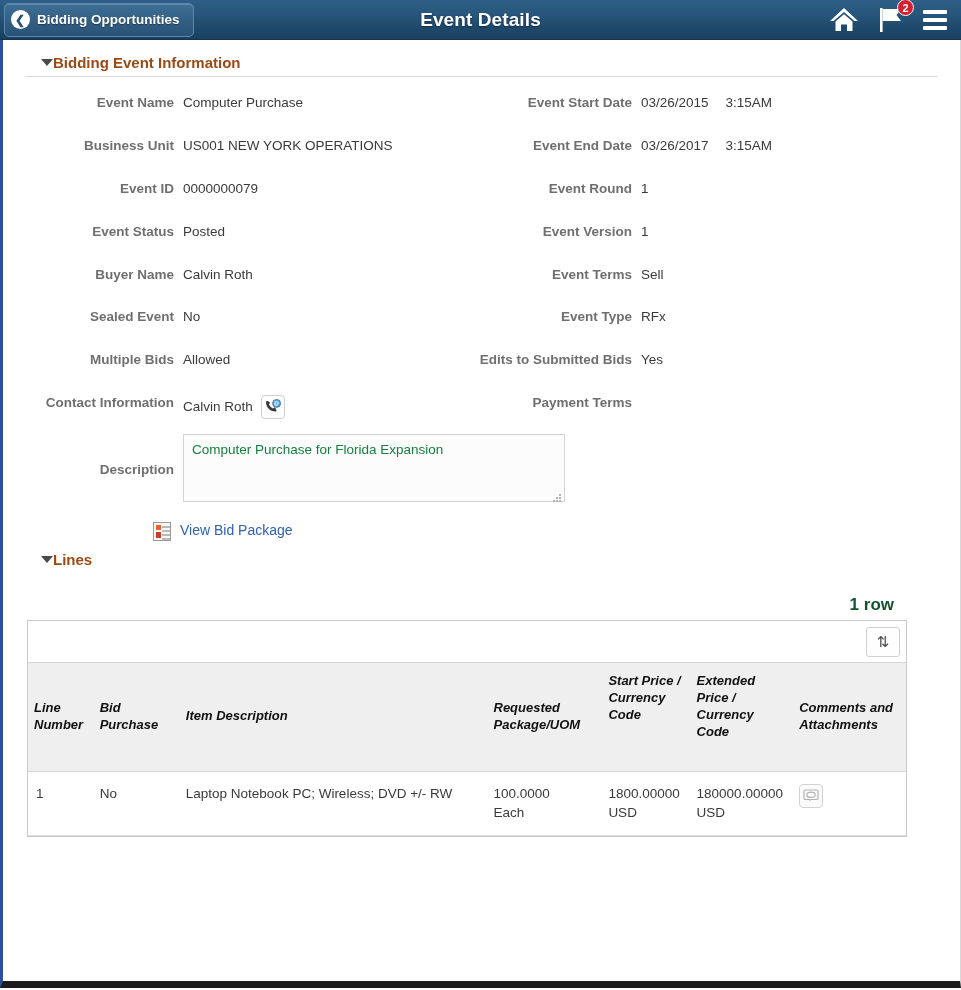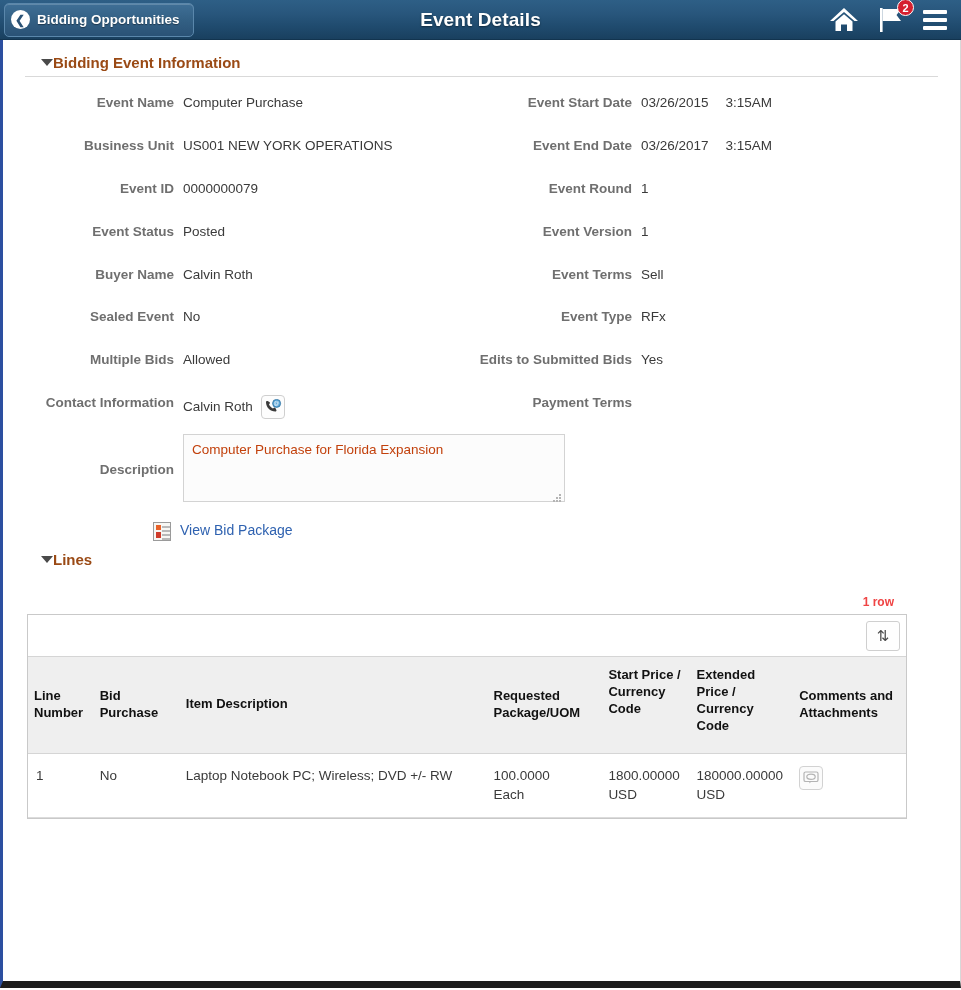--- a/index.html
+++ b/index.html
@@ -177,21 +177,21 @@
     font-size: 13.5px;
     font-weight: bold;
     padding-right: 9px;
     padding-top: 28px;
   }
   .textarea {
     width: 382px;
     height: 68px;
     border: 1px solid #d3d3d3;
     background: #fcfcfc;
-    color: #c2410c;
+    color: #15803d;
     font-size: 13.5px;
     font-family: "Liberation Sans", sans-serif;
     padding: 7px 8px;
     resize: none;
     outline: none;
     position: relative;
   }
   .ta-wrap { position: relative; width: 382px; }
   .ta-grip {
     position: absolute;
@@ -223,22 +223,22 @@
     background: #f7f7f4;
     position: relative;
   }
   .doc-icon .ln { position: absolute; left: 8px; height: 1.6px; background: #b9b9b9; width: 8px; }
   .doc-icon .plus { position: absolute; left: 2px; top: 2px; width: 5px; height: 5px; background: #e8622a; }
   .doc-icon .plus2 { position: absolute; left: 2px; top: 9px; width: 5px; height: 6px; background: #cf3b2a; }
 
   
   .rowcount {
     text-align: right;
-    color: #ef4444;
-    font-size: 12px;
+    color: #14532d;
+    font-size: 17px;
     font-weight: bold;
     padding-right: 44px;
     margin-top: 22px;
     margin-bottom: 5px;
   }
   .grid-outer {
     border: 1px solid #c9c9c9;
     margin-left: 2px;
     width: 880px;
     background: #fff;
@@ -268,22 +268,23 @@
     table-layout: fixed;
   }
   table.lines thead th {
     background: #efefef;
     border-bottom: 1px solid #d5d5d5;
     color: #111;
     font-size: 13px;
     font-weight: bold;
     text-align: left;
     padding: 10px 6px 10px 6px;
-    height: 96px;
+    height: 108px;
     line-height: 1.3;
+    font-style: italic;
   }
   th.c-line   { width: 64px;  padding-left: 8px; vertical-align: middle; }
   th.c-bid    { width: 84px;  vertical-align: middle; }
   th.c-desc   { width: 300px; vertical-align: middle; }
   th.c-qty    { width: 112px; vertical-align: middle; }
   th.c-start  { width: 86px;  vertical-align: top; padding-top: 22px; }
   th.c-ext    { width: 100px; vertical-align: top; padding-top: 22px; }
   th.c-comm   { width: 110px; vertical-align: middle; }
   table.lines tbody td {
     font-size: 13.5px;

